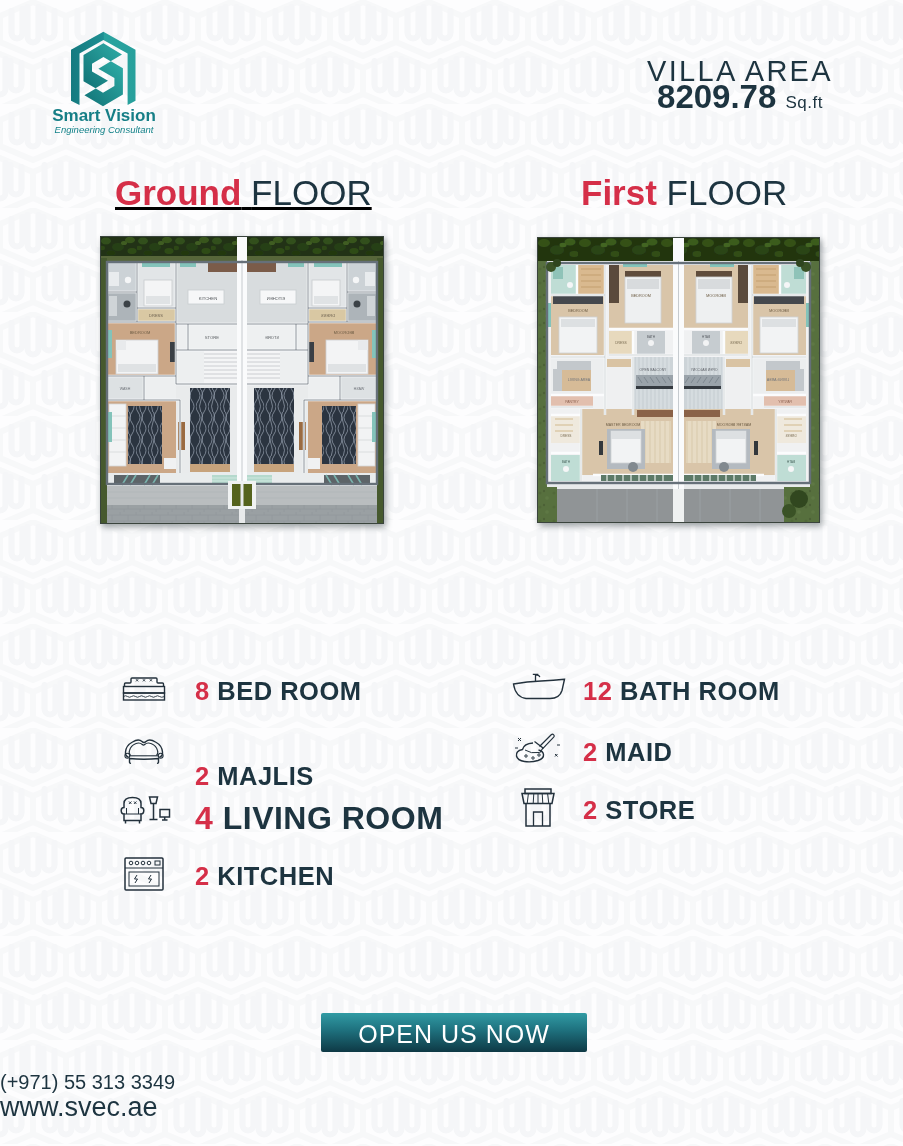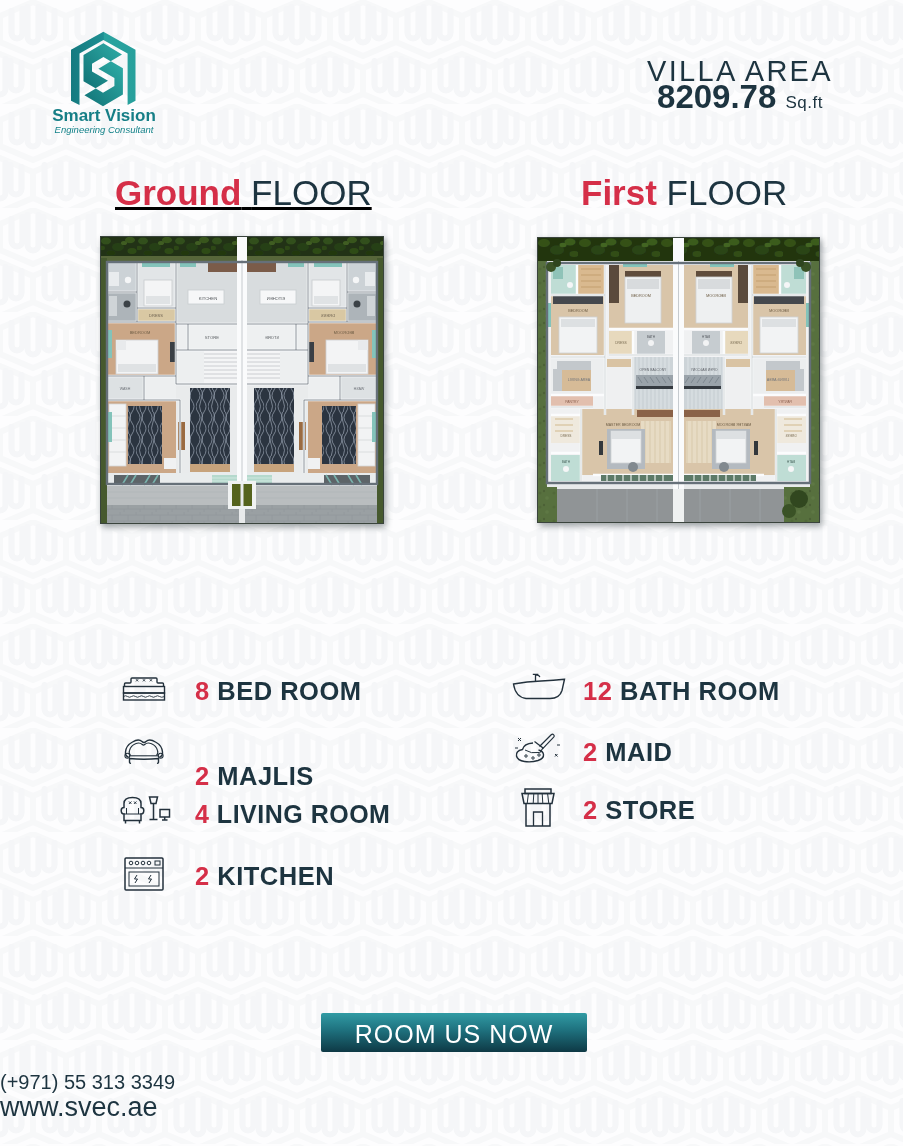--- a/index.html
+++ b/index.html
@@ -399,21 +399,21 @@
   <svg width="52" height="40" viewBox="0 0 52 40" fill="none" stroke="#23313c" stroke-width="1.5">
     <path d="M5,21 Q2.2,21 2.2,17.5 Q2.2,14.5 5,14.5 L5,10.5 Q5,4.5 13.5,4.5 Q22,4.5 22,10.5 L22,14.5 Q24.8,14.5 24.8,17.5 Q24.8,21 22,21 L22,27.5 L5,27.5 Z"></path>
     <path d="M5,21 L22,21 M7.5,21 L7.5,15 M19.5,21 L19.5,15" stroke-width="1"></path>
     <path d="M10,8.5 l2.4,2.4 m0,-2.4 l-2.4,2.4 M15,8.5 l2.4,2.4 m0,-2.4 l-2.4,2.4" stroke-width="1"></path>
     <path d="M6.5,27.5 L6.5,30.5 M20.5,27.5 L20.5,30.5"></path>
     <path d="M30.5,4 L38.5,4 L37,10.5 L32,10.5 Z M34.5,10.5 L34.5,26.5 M30.5,26.5 L38.5,26.5"></path>
     <rect x="41" y="16.5" width="9.5" height="7.5"></rect>
     <path d="M45.7,24 L45.7,27 M43,27 L48.5,27"></path>
   </svg>
 </div>
-<div class="abs" style="left:195px;top:800px;font-size:25px;font-weight:700;letter-spacing:0.5px;"><span class="red">4</span> <span class="navy">LIVING ROOM</span></div>
+<div class="abs" style="left:195px;top:800px;font-size:32px;font-weight:700;letter-spacing:0.5px;"><span class="red">4</span> <span class="navy">LIVING ROOM</span></div>
 
 <div class="abs" style="left:122px;top:855px;width:44px;height:38px;">
   <svg width="44" height="38" viewBox="0 0 44 38" fill="none" stroke="#23313c" stroke-width="1.5">
     <rect x="3" y="3" width="38" height="32" rx="1"></rect>
     <path d="M3,13 L41,13" stroke-width="1"></path>
     <circle cx="9" cy="8" r="1.8" stroke-width="1"></circle>
     <circle cx="15" cy="8" r="1.8" stroke-width="1"></circle>
     <circle cx="21" cy="8" r="1.8" stroke-width="1"></circle>
     <circle cx="27" cy="8" r="1.8" stroke-width="1"></circle>
     <rect x="33" y="6" width="5" height="4" stroke-width="1"></rect>
@@ -449,17 +449,17 @@
   <svg width="40" height="44" viewBox="0 0 40 44" fill="none" stroke="#23313c" stroke-width="1.5">
     <path d="M7,3 L33,3 L33,7.5 L7,7.5 Z"></path>
     <path d="M4,7.5 L36,7.5 L34,17.5 L6,17.5 Z"></path>
     <path d="M10.4,7.5 L9.2,17.5 M15.8,7.5 L15.2,17.5 M20,7.5 L20,17.5 M24.2,7.5 L24.8,17.5 M29.6,7.5 L30.8,17.5" stroke-width="1"></path>
     <path d="M8,17.5 L8,40 L32,40 L32,17.5"></path>
     <path d="M15.5,40 L15.5,26 L24.5,26 L24.5,40" stroke-width="1.3"></path>
   </svg>
 </div>
 <div class="abs" style="left:583px;top:796px;font-size:25.5px;font-weight:700;letter-spacing:0.5px;"><span class="red">2</span> <span class="navy">STORE</span></div>
 
-<div class="abs" style="left:321px;top:1013px;width:266px;height:39px;background:linear-gradient(180deg,#319ba4 0%,#1f7380 42%,#0e3945 100%);border-radius:2px;text-align:center;line-height:42px;color:#ffffff;font-size:25px;letter-spacing:1px;">ROOM US NOW</div>
+<div class="abs" style="left:321px;top:1013px;width:266px;height:39px;background:linear-gradient(180deg,#319ba4 0%,#1f7380 42%,#0e3945 100%);border-radius:2px;text-align:center;line-height:42px;color:#ffffff;font-size:25px;letter-spacing:1px;">OPEN US NOW</div>
 
 <div class="abs navy" style="left:0;top:1071px;width:903px;font-size:20px;">(+971) 55 313 3349</div>
 
 <div class="abs navy" style="left:0;top:1092px;width:903px;text-align:left;font-size:27px;">www.svec.ae</div>
 
 </body></html>

